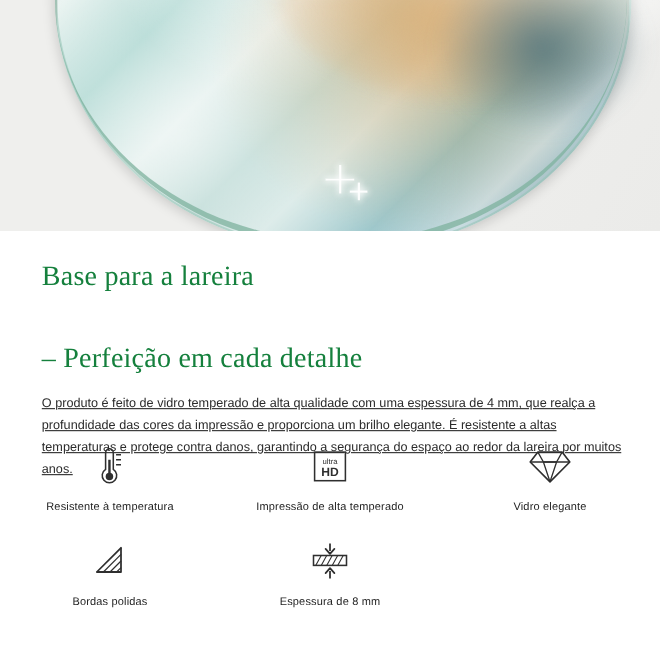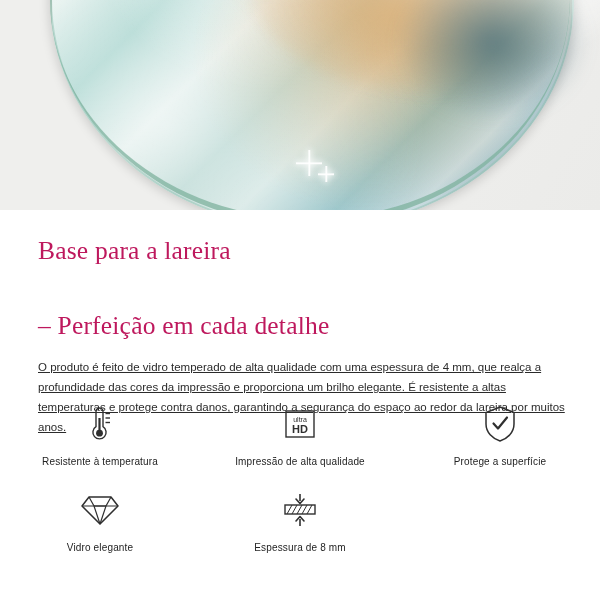--- a/index.html
+++ b/index.html
@@ -141,21 +141,21 @@
     position: absolute;
     left: 0;
     top: 210px;
     width: 600px;
   }
   .headline {
     margin: 25px 38px 0 38px;
     font-family: "Liberation Serif", serif;
     font-size: 25.5px;
     line-height: 31px;
-    color: #be185d;
+    color: #15803d;
     font-weight: 400;
     letter-spacing: 0.2px;
   }
   .headline .line2 { display: block; margin-top: 44px; }
   .paragraph {
     margin: 16px 38px 0 38px;
     width: 530px;
     font-size: 11.5px;
     line-height: 20px;
     color: #2b2b2b;
@@ -238,46 +238,49 @@
     </div>
 
     <div class="feature">
       <span class="feature-icon">
         <svg width="38" height="38" viewBox="0 0 38 38">
           <rect x="5" y="6" width="28" height="26" fill="none" stroke="#2f2f2f" stroke-width="1.4"></rect>
           <text x="19" y="17" font-family="Liberation Sans, sans-serif" font-size="7" fill="#2f2f2f" text-anchor="middle">ultra</text>
           <text x="19" y="28" font-family="Liberation Sans, sans-serif" font-size="11" font-weight="bold" fill="#2f2f2f" text-anchor="middle">HD</text>
         </svg>
       </span>
-      <span class="feature-label">Impressão de alta qualidade</span>
-    </div>
-
-    <div class="feature">
-      <span class="feature-icon">
-        <svg width="36" height="40" viewBox="0 0 36 40">
-          <path d="M18 3 L32 8.5 V20 C32 28.5 25.5 34.5 18 37 C10.5 34.5 4 28.5 4 20 V8.5 Z" fill="none" stroke="#2f2f2f" stroke-width="1.5"></path>
-          <path d="M11.5 19.5 L16 24.5 L25 13.5" fill="none" stroke="#2f2f2f" stroke-width="2.2" stroke-linecap="round" stroke-linejoin="round"></path>
-        </svg>
-      </span>
-      <span class="feature-label">Protege a superfície</span>
-    </div>
+      <span class="feature-label">Impressão de alta temperado</span>
+    </div>
+
 
     <div class="feature">
       <span class="feature-icon">
         <svg width="40" height="34" viewBox="0 0 40 34">
           <path d="M9 4 H31 L38 13 L20 31 L2 13 Z" fill="none" stroke="#2f2f2f" stroke-width="1.5" stroke-linejoin="round"></path>
           <path d="M2 13 H38" stroke="#2f2f2f" stroke-width="1.2"></path>
           <path d="M9 4 L14 13 L20 31" fill="none" stroke="#2f2f2f" stroke-width="1.2"></path>
           <path d="M31 4 L26 13 L20 31" fill="none" stroke="#2f2f2f" stroke-width="1.2"></path>
           <path d="M14 13 H26" stroke="#2f2f2f" stroke-width="1.2"></path>
         </svg>
       </span>
       <span class="feature-label">Vidro elegante</span>
     </div>
 
+    <div class="feature">
+      <span class="feature-icon">
+        <svg width="36" height="34" viewBox="0 0 36 34">
+          <path d="M6 27 L28 5" stroke="#2f2f2f" stroke-width="1.6" stroke-linecap="round"></path>
+          <path d="M6 27 H28 V5" fill="none" stroke="#2f2f2f" stroke-width="1.6" stroke-linejoin="round"></path>
+          <path d="M12 27 L28 11" stroke="#2f2f2f" stroke-width="1.1"></path>
+          <path d="M18 27 L28 17" stroke="#2f2f2f" stroke-width="1.1"></path>
+          <path d="M24 27 L28 23" stroke="#2f2f2f" stroke-width="1.1"></path>
+        </svg>
+      </span>
+      <span class="feature-label">Bordas polidas</span>
+    </div>
 
     <div class="feature">
       <span class="feature-icon">
         <svg width="40" height="36" viewBox="0 0 40 36">
           <path d="M20 2 V9" stroke="#2f2f2f" stroke-width="1.6"></path>
           <path d="M16 7 L20 11.5 L24 7" fill="none" stroke="#2f2f2f" stroke-width="1.6" stroke-linecap="round" stroke-linejoin="round"></path>
           <rect x="5" y="13" width="30" height="9" fill="none" stroke="#2f2f2f" stroke-width="1.4"></rect>
           <path d="M7 22 L12 13 M12 22 L17 13 M17 22 L22 13 M22 22 L27 13 M27 22 L32 13" stroke="#2f2f2f" stroke-width="1"></path>
           <path d="M20 34 V27" stroke="#2f2f2f" stroke-width="1.6"></path>
           <path d="M16 29 L20 24.5 L24 29" fill="none" stroke="#2f2f2f" stroke-width="1.6" stroke-linecap="round" stroke-linejoin="round"></path>

